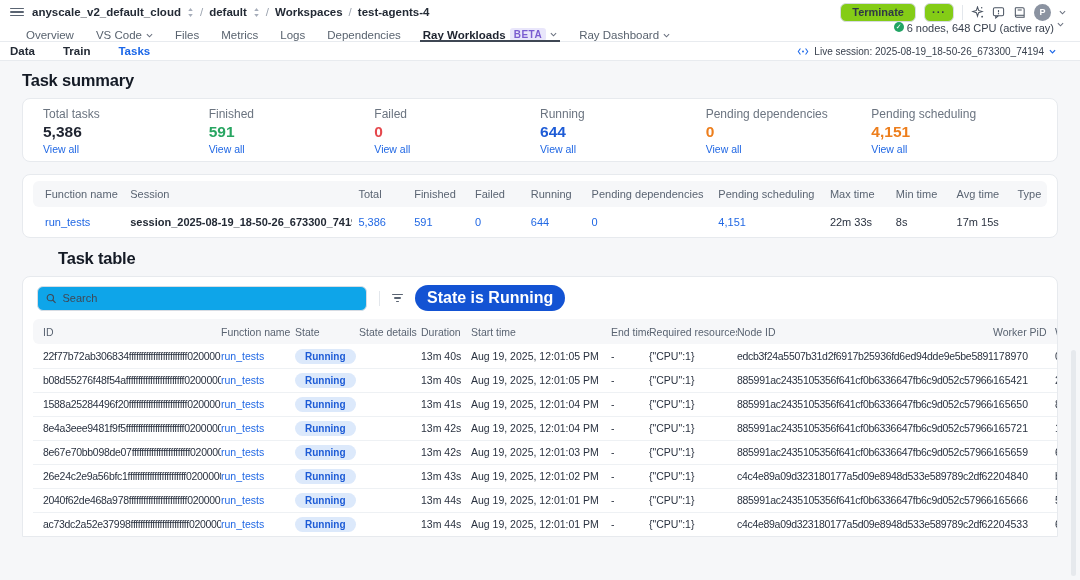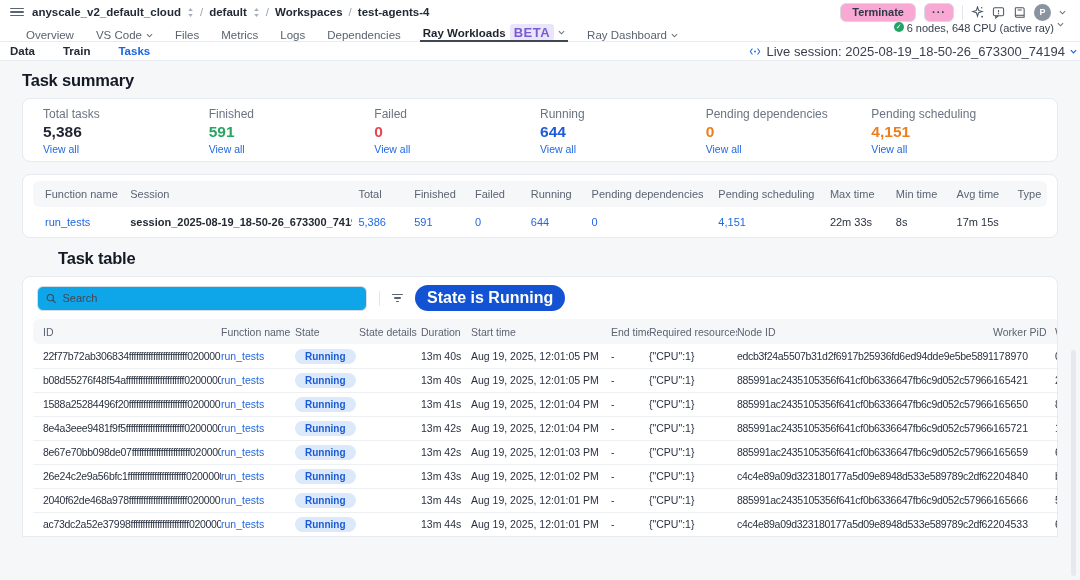--- a/index.html
+++ b/index.html
@@ -7,46 +7,46 @@
     font-family:"Liberation Sans","DejaVu Sans",sans-serif; color:#2a3240; }
 
   
   .topbar { height:22px; background:#fff; display:flex; align-items:center; padding:2px 14px 0 10px; gap:8px; }
   .hamburger { width:14px; display:flex; flex-direction:column; gap:2px; cursor:pointer; }
   .hamburger i { display:block; height:1.5px; background:#5a6472; border-radius:1px; }
   .breadcrumb { display:flex; align-items:center; gap:6px; font-size:11.5px; font-weight:700; color:#232a35; }
   .bc-sep { color:#9aa2ae; font-weight:400; }
   .bc-sort { display:flex; align-items:center; cursor:pointer; }
   .top-right { margin-left:auto; display:flex; align-items:center; gap:8px; }
-  .btn { background:#f9a8d4; border:1px solid #d6dbe2; border-radius:6px; font-size:11px; font-weight:700;
+  .btn { background:#84cc16; border:1px solid #d6dbe2; border-radius:6px; font-size:11px; font-weight:700;
          color:#2f3846; padding:2px 11px; height:19px; display:flex; align-items:center; cursor:pointer; }
   .btn.more { padding:2px 7px; letter-spacing:1px; }
   .vdiv { width:1px; height:15px; background:#e3e7ec; }
   .ticon { display:flex; align-items:center; color:#4a5361; cursor:pointer; }
   .avatar { width:17px; height:17px; border-radius:50%; background:#8b93a1; color:#fff; font-size:9px; font-weight:700;
             display:flex; align-items:center; justify-content:center; cursor:pointer; }
   .mini-caret { color:#6b7280; display:flex; align-items:center; cursor:pointer; }
 
   .navbar { height:20px; background:#fff; display:flex; align-items:stretch; padding:0 16px 0 26px; gap:22px;
             border-bottom:1px solid #e8ebef; font-size:11.5px; color:#59636f; }
   .nav-tab { position:relative; display:flex; align-items:center; gap:4px; cursor:pointer; white-space:nowrap; }
   .nav-tab.active { color:#1d232e; font-weight:700; }
   .nav-tab.active::after { content:""; position:absolute; left:-3px; right:-3px; bottom:-1px; height:2px; background:#3f4754; }
-  .beta { background:#e9e6fb; color:#7a5cd0; font-size:13px; font-weight:700; letter-spacing:.5px;
+  .beta { background:#e9e6fb; color:#7a5cd0; font-size:10px; font-weight:700; letter-spacing:.5px;
           padding:1px 4px; border-radius:3px; }
   .caret { display:flex; align-items:center; color:#6b7280; }
   .nodes { margin-left:auto; display:flex; align-items:flex-start; gap:3px; font-size:11px; color:#39414e; cursor:pointer; }
   .gdot { width:10px; height:10px; border-radius:50%; background:#21a464; color:#fff; font-size:7px;
           display:flex; align-items:center; justify-content:center; font-weight:700; }
 
-  .subnav { height:19px; background:#fff; display:flex; align-items:center; padding:0 3px 0 10px; gap:28px;
+  .subnav { height:19px; background:#fff; display:flex; align-items:center; padding:0 24px 0 10px; gap:28px;
             border-bottom:1px solid #e8ebef; font-size:11.5px; font-weight:700; color:#232a35; }
   .sub-tab { cursor:pointer; }
   .sub-tab.active { color:#1a66e8; }
-  .live { margin-left:auto; display:flex; align-items:center; gap:5px; font-size:13px; font-weight:400; color:#39414e; cursor:pointer; }
+  .live { margin-left:auto; display:flex; align-items:center; gap:5px; font-size:10px; font-weight:400; color:#39414e; cursor:pointer; }
   .live svg { color:#1a66e8; }
 
   
   .main { padding:0 22px; }
   .section-title { font-size:16.5px; font-weight:700; color:#141a25; letter-spacing:-.2px; }
   .t1 { margin-top:10px; }
   .t2 { margin-top:11px;margin-left:36px; }
   .card { background:#fff; border:1px solid #e7eaee; border-radius:8px; }
 
   

